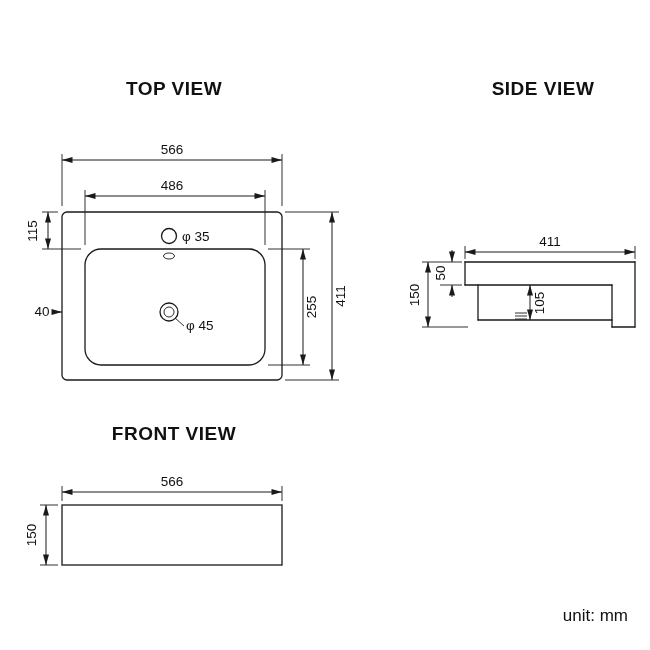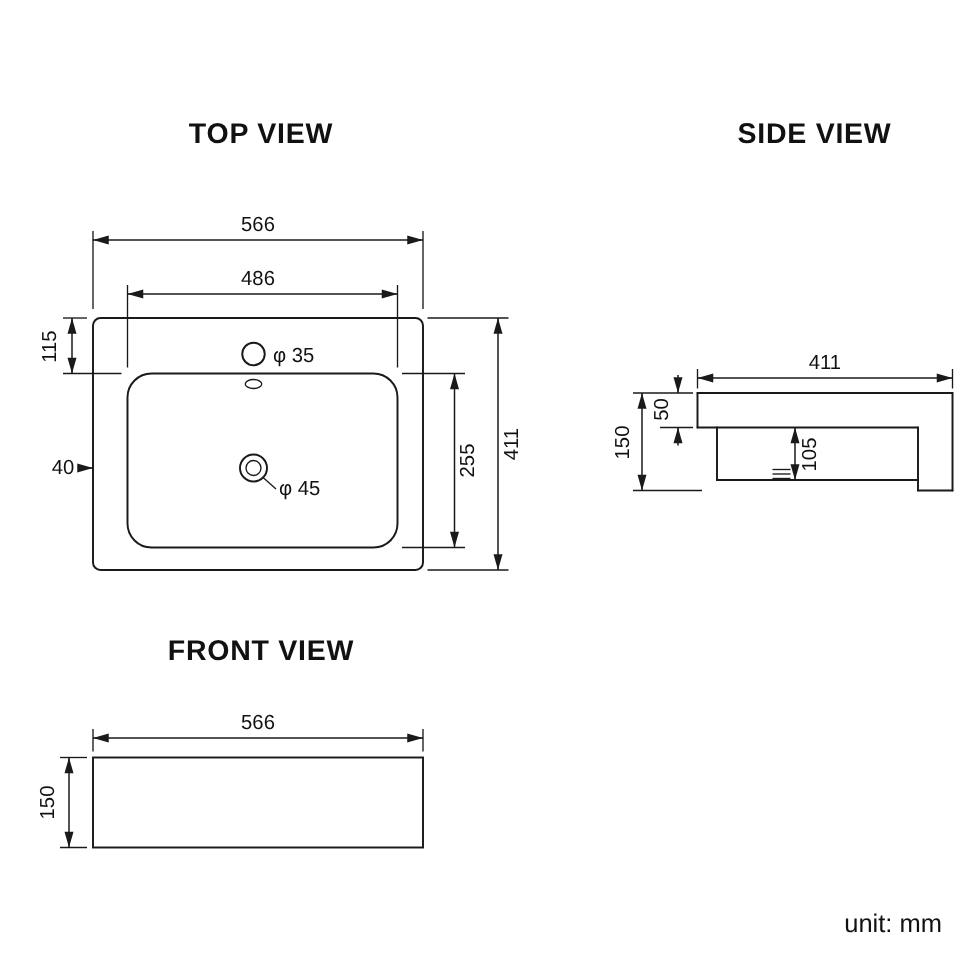--- a/index.html
+++ b/index.html
@@ -1,16 +1,16 @@
 <!DOCTYPE html>
 <html><head>
 <meta charset="utf-8">
 <style>
   html,body{margin:0;padding:0;background:#ffffff;}
-  #stage{position:relative;width:650px;height:650px;background:#ffffff;overflow:hidden;border-radius:23px;}
+  #stage{position:relative;width:650px;height:650px;background:#ffffff;overflow:hidden;}
   svg{display:block;}
   text{font-family:"Liberation Sans","DejaVu Sans",sans-serif;fill:#111111;}
   .dim-text{font-size:13.5px;}
   .title-text{font-size:19px;font-weight:bold;letter-spacing:0.5px;}
   .unit-text{font-size:17px;}
   .obj{stroke:#1a1a1a;stroke-width:1.3;fill:none;stroke-linecap:round;}
   .dim{stroke:#1a1a1a;stroke-width:1;fill:none;}
   .thin{stroke:#1a1a1a;stroke-width:0.9;fill:none;}
 </style>
 </head>

